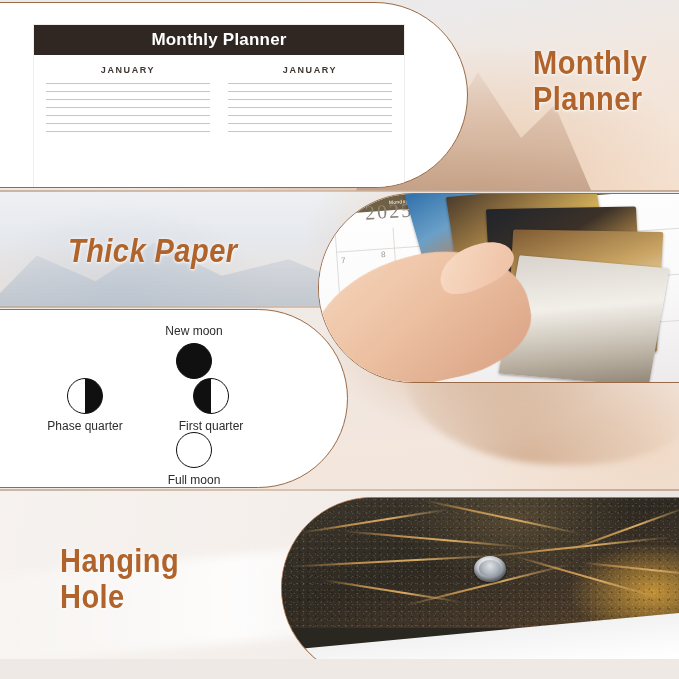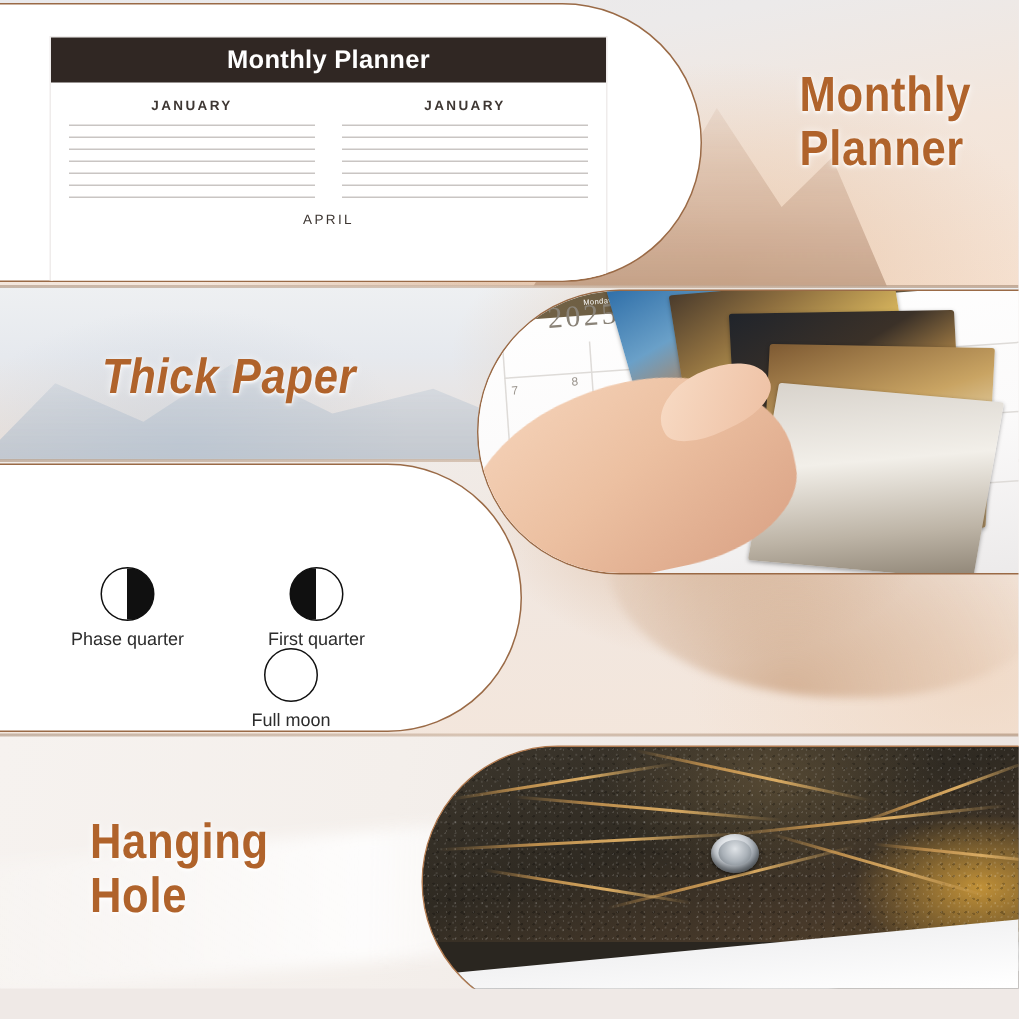--- a/index.html
+++ b/index.html
@@ -342,23 +342,20 @@
               <i></i>
               <i></i>
               <i></i>
               <i></i>
               <i></i>
           </div>
         </div>
       </div>
 
       <div class="planner-row2">
-        <div class="planner-col">
-          <div class="planner-month">APRIL</div>
-        </div>
       </div>
 
     </div>
   </div>
 
   <div id="monthly-heading">
     <div class="feature-title">Monthly</div>
     <div class="feature-title">Planner</div>
   </div>
 
@@ -406,20 +403,24 @@
       <div class="cal-page pg4"></div>
       <div class="cal-page pg5"></div>
     </div>
 
     <div class="cal-hand"></div>
     <div class="cal-thumb"></div>
   </div>
 
   <div id="moon-panel">
 
+    <div class="moon-item" style="left:calc(50% + 40px - 60px); top:14px; width:120px;">
+      <div class="moon-label above">New moon</div>
+      <div class="moon-disc disc-new"></div>
+    </div>
 
     <div class="moon-item" style="left:64px; top:68px; width:120px;">
       <div class="moon-disc disc-last"></div>
       <div class="moon-label">Phase quarter</div>
     </div>
 
     <div class="moon-item" style="left:190px; top:68px; width:120px;">
       <div class="moon-disc disc-first"></div>
       <div class="moon-label">First quarter</div>
     </div>

